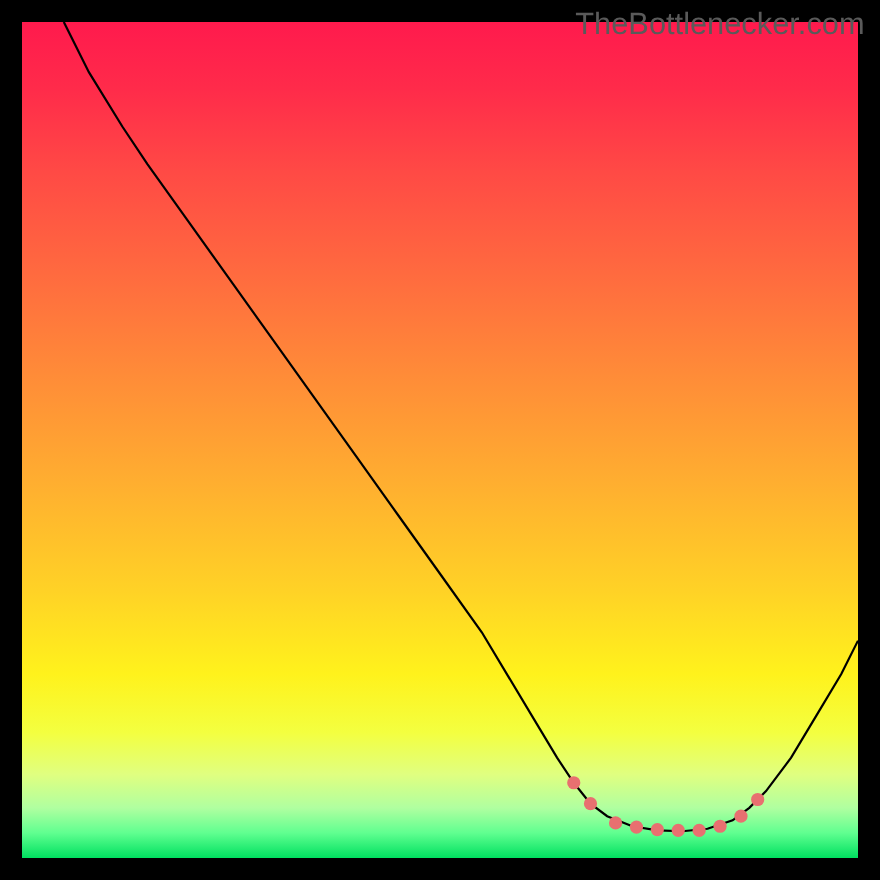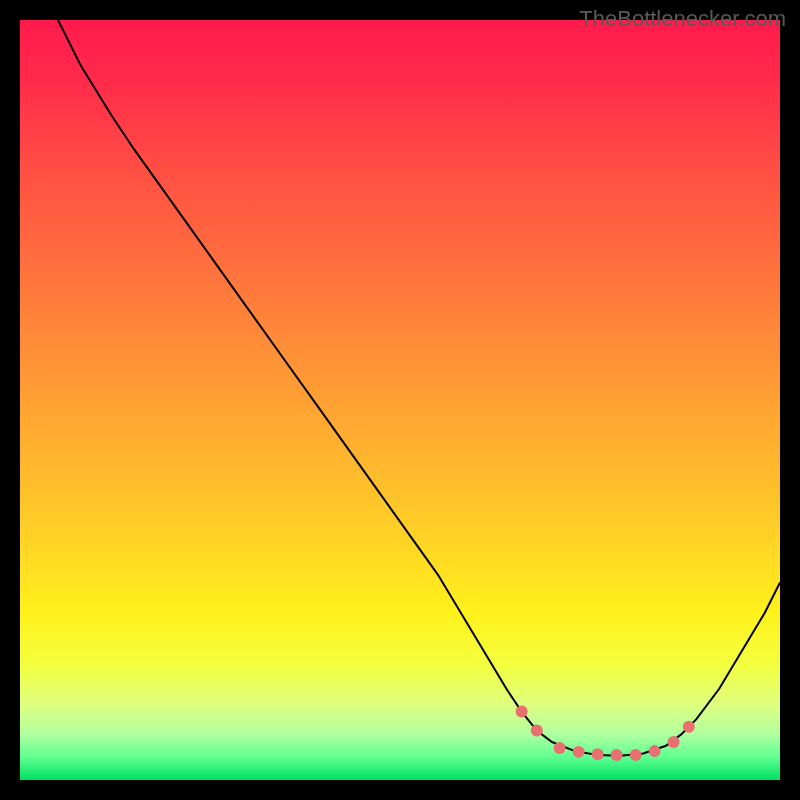--- a/index.html
+++ b/index.html
@@ -9,21 +9,21 @@
     background: #000;
     position: relative;
     font-family: Arial, sans-serif;
     overflow: hidden;
   }
   .watermark {
     position: absolute;
     top: 6px;
     right: 14px;
     color: #5a5a5a;
-    font-size: 22px;
+    font-size: 28px;
     font-weight: 500;
     z-index: 10;
     margin-left: 12px;
   }
   .plot-area {
     position: absolute;
     left: 20px;
     top: 20px;
     width: 760px;
     height: 760px;

